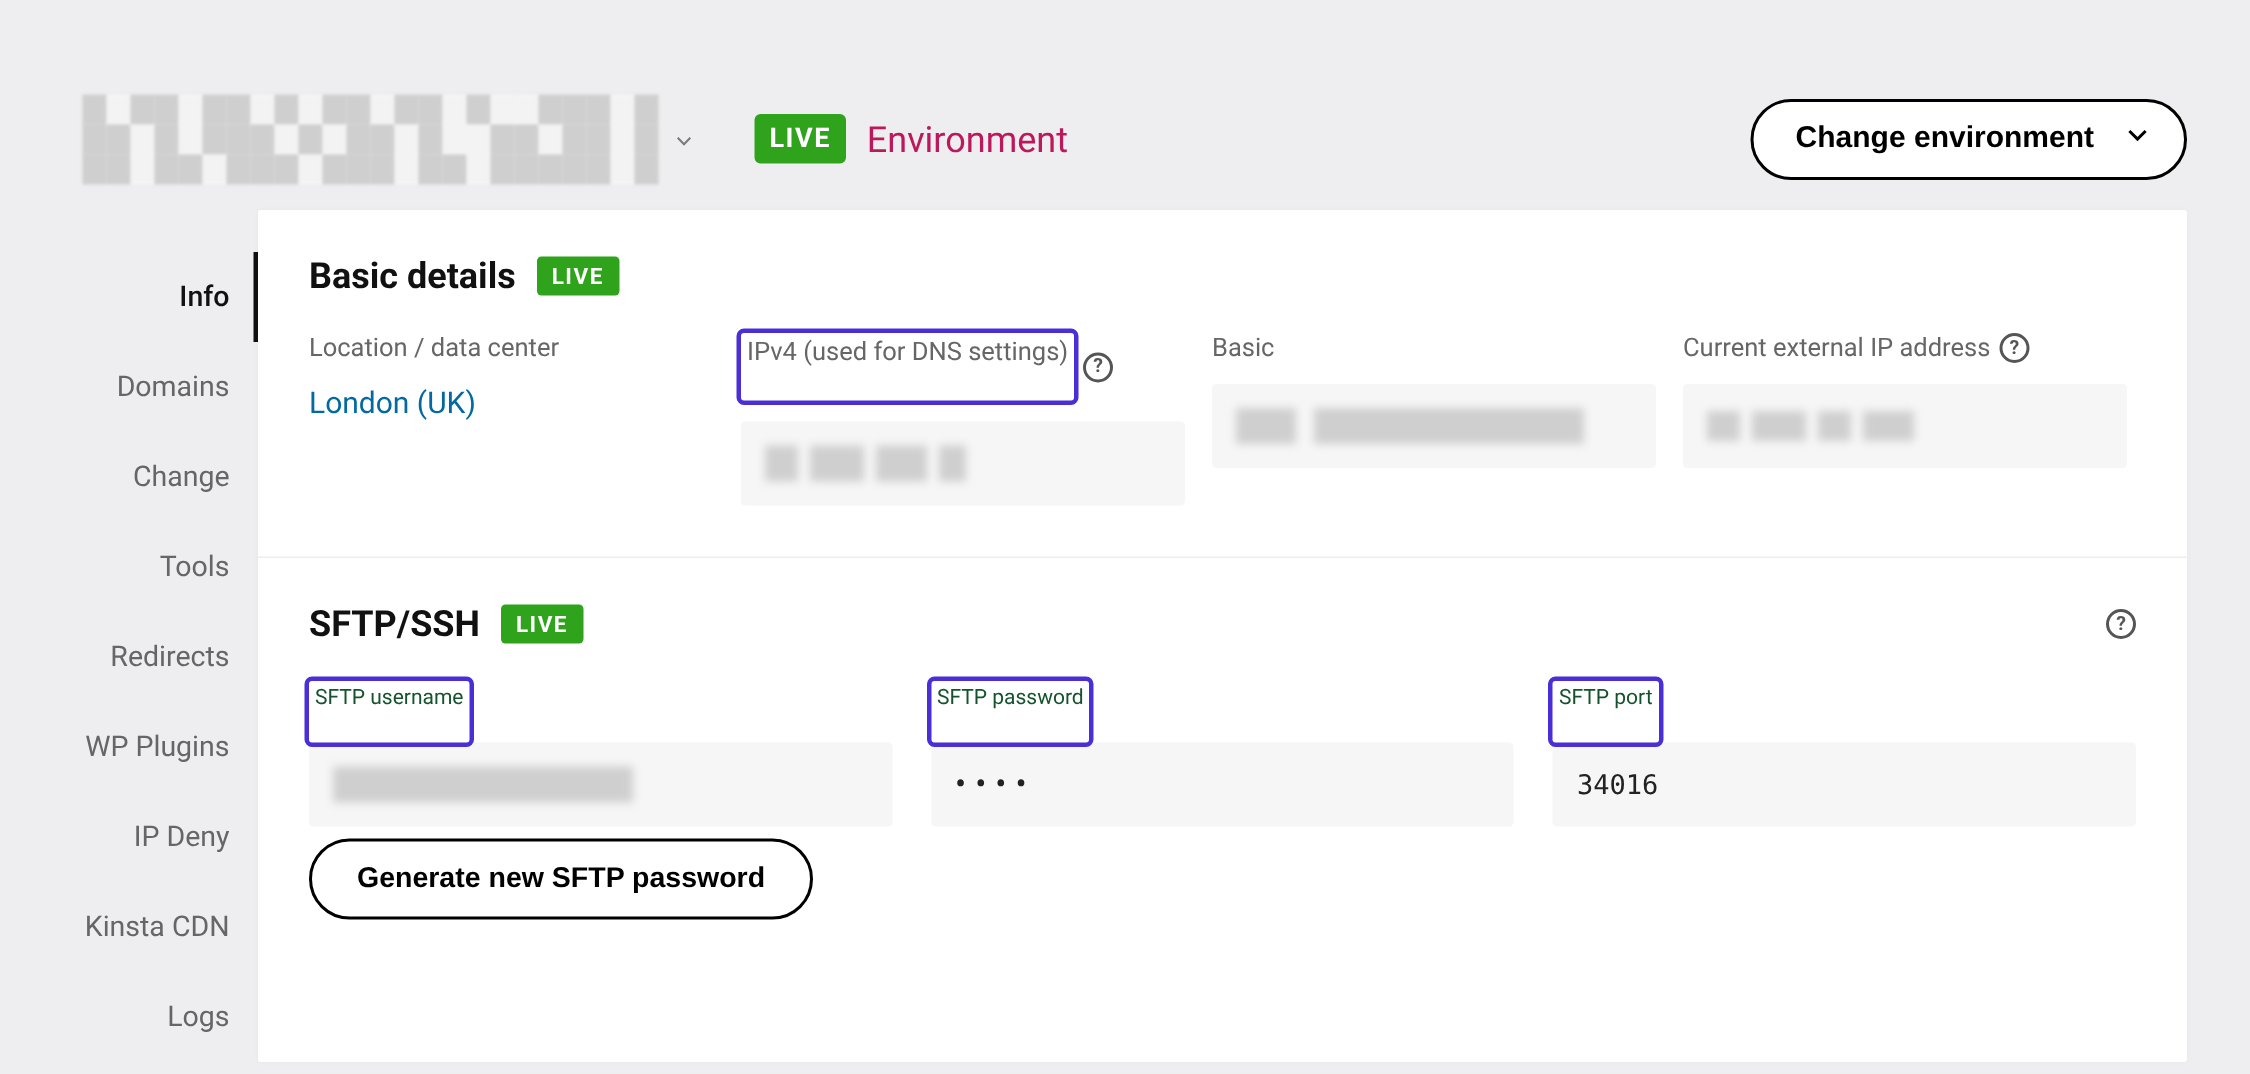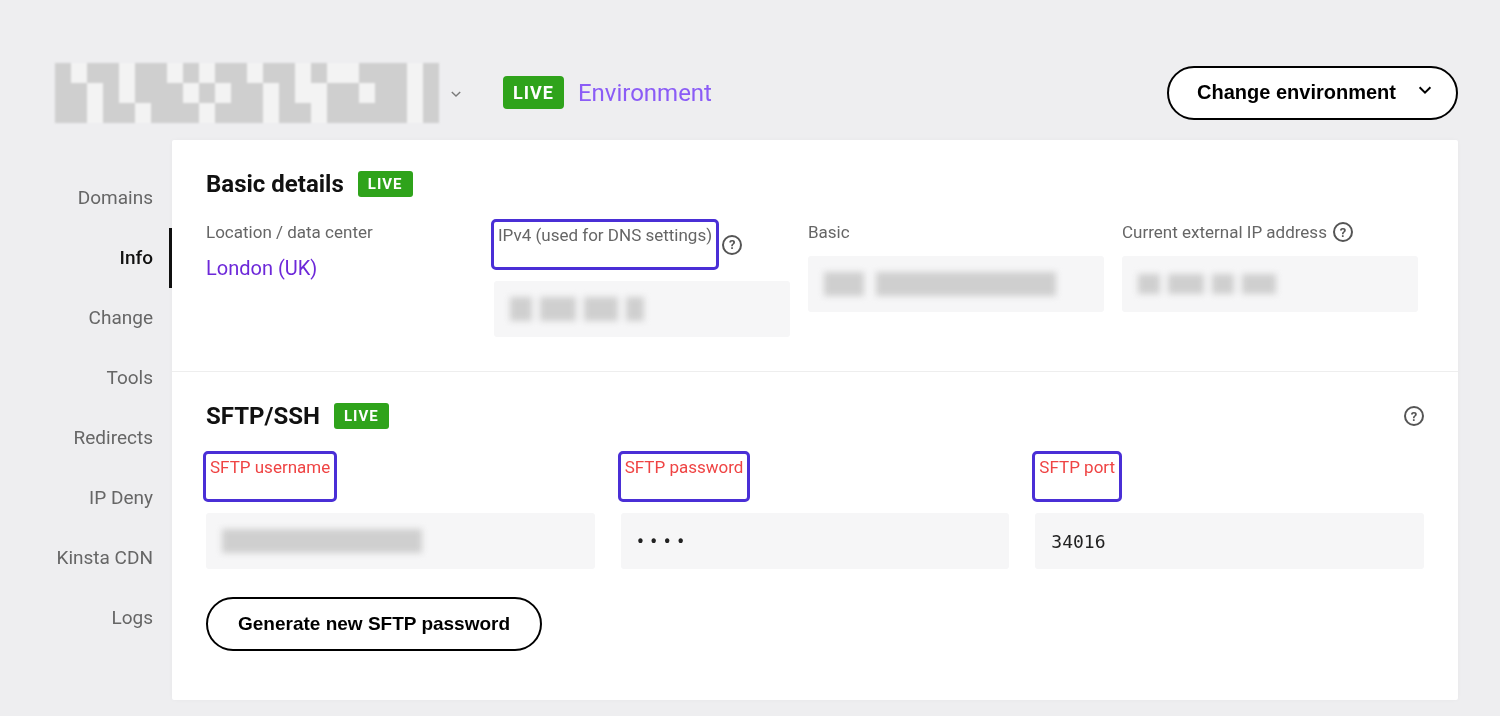--- a/index.html
+++ b/index.html
@@ -40,21 +40,21 @@
       font-weight:700;
       font-size:18px;
       letter-spacing:1px;
       padding:6px 10px;
       border-radius:4px;
       display:inline-block;
     }
     .env-label {
       font-size:24px;
       margin-left:14px;
-      color:#8b5cf6;
+      color:#be185d;
     }
     .header-spacer { flex:1; }
     .change-env-btn {
       display:flex; align-items:center; justify-content:space-between;
       height:54px;
       border:2px solid #000;
       border-radius:28px;
       background:#fff;
       font-size:20px;
       font-weight:600;
@@ -111,39 +111,39 @@
     .section-help-right { position:absolute; right:0; }
 
     .details-row { display:flex; gap:18px; }
     .col { flex:0 0 auto; }
     .col.location { width:270px; }
     .col.ipv4 { width:296px; }
     .col.path { width:296px; }
     .col.extip { width:296px; }
     .col-label { font-size:17px; color:#666; margin-bottom:14px; display:inline-flex; align-items:center; gap:6px; }
     .hl { outline:3px solid #4a2fd6; outline-offset:0; border-radius:2px; padding:3px 4px 22px 4px; }
-    .col-value-plain { font-size:20px; color:#6d28d9; }
+    .col-value-plain { font-size:20px; color:#0369a1; }
     .value-pill {
       background:#f6f6f7; height:56px; border-radius:3px;
       display:flex; align-items:center; padding:0 16px;
       font-size:18px; color:#222;
     }
     .value-pill.mono { font-family: ui-monospace, Menlo, Consolas, monospace; }
     .blur-line { position:relative; width:160px; height:24px; }
     .blur-line .blk { position:absolute; top:0; height:100%; background:#cfcfcf; }
     .blur-line.small .blk { height:20px; top:2px; }
     .blurred { filter:blur(3px); }
 
     
     .sftp-row { display:flex; gap:26px; }
     .sftp-col { flex:1; }
-    .sftp-label { font-size:17px; color:#ef4444; display:inline-block; margin-bottom:14px; }
+    .sftp-label { font-size:14px; color:#14532d; display:inline-block; }
 
     .gen-btn {
-      margin-top:28px;
+      margin-top:8px;
       display:inline-flex; align-items:center;
       height:54px;
       border:2px solid #000;
       border-radius:28px;
       background:#fff;
       font-size:19px;
       font-weight:600;
       padding:0 30px;
       cursor:pointer;
     }
@@ -250,25 +250,26 @@
     <span class="chev">
       <svg viewBox="0 0 20 20">
           <polyline points="4 7 10 13 16 7"></polyline>
         </svg>
     </span>
   </button>
 </div>
 
 <div class="layout">
   <div class="sidebar">
+    <a class="item active"><span>Info</span></a>
     <a class="item"><span>Domains</span></a>
-    <a class="item active"><span>Info</span></a>
     <a class="item"><span>Change</span></a>
     <a class="item"><span>Tools</span></a>
     <a class="item"><span>Redirects</span></a>
+    <a class="item"><span>WP Plugins</span></a>
     <a class="item"><span>IP Deny</span></a>
     <a class="item"><span>Kinsta CDN</span></a>
     <a class="item"><span>Logs</span></a>
   </div>
 
   <div class="content">
 
     <div class="section">
       <div class="section-header">
         <span class="section-title">Basic details</span>

